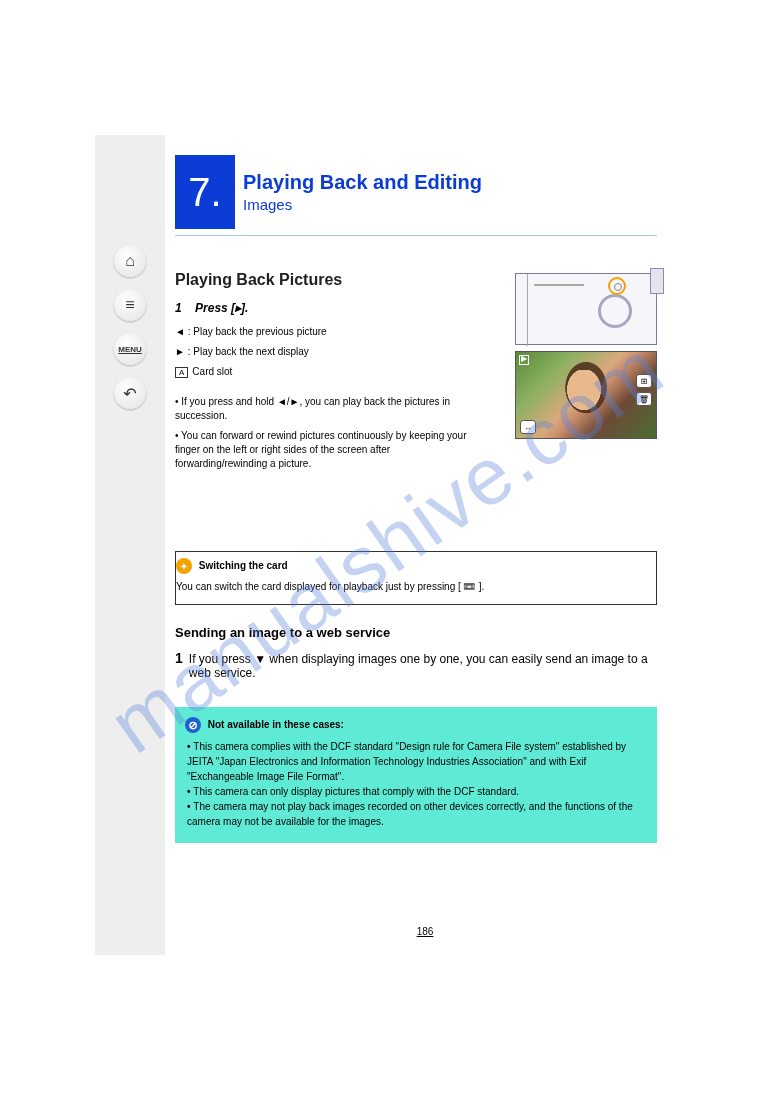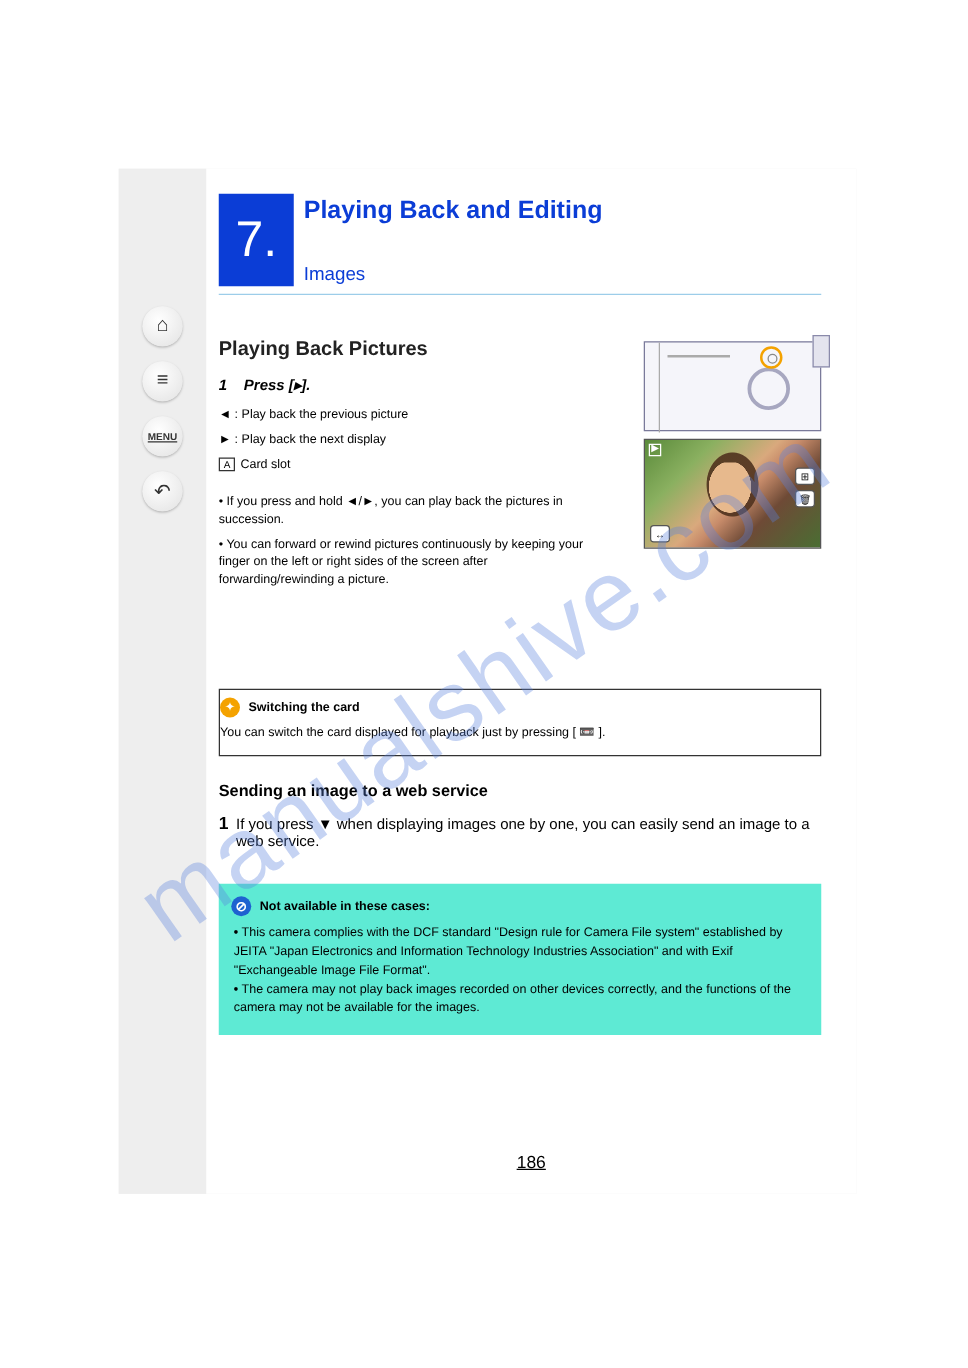--- a/index.html
+++ b/index.html
@@ -78,21 +78,21 @@
     display: flex;
     flex-direction: column;
     align-items: center;
     justify-content: center;
     font-size: 40px;
     line-height: 1;
   }
   .title-text {
     display: flex;
     flex-direction: column;
-    justify-content: space-between;
+    justify-content: center;
     color: #0b3dd6;
     line-height: 1.3;
   }
   .title-text .t1 { font-size: 20px; font-weight: bold; }
   .title-text .t2 { font-size: 15px; }
   .hr {
     margin-top: 6px;
     height: 0;
     border-top: 1px solid #9dcde9;
     border-bottom: 1px solid #ffffff;
@@ -264,21 +264,21 @@
     vertical-align:middle;
   }
   .na-box ul { list-style: none; padding-left: 2px; margin-top:4px;}
   .na-box li { font-size:10px; line-height:1.5; }
   .na-box li::before { content:"• "; font-weight:bold;}
   .pagenum {
     position:absolute;
     bottom:18px;
     left:50%;
     transform:translateX(-50%);
-    font-size:14px;
+    font-size:10px;
     text-decoration: underline;
   }
 </style>
 </head>
 <body>
 
 <div class="watermark">manualshive.com</div>
 
 <div class="page-wrap">
 
@@ -357,19 +357,20 @@
       <span>If you press ▼ when displaying images one by one, you can easily send an image to a web service.</span>
     </div>
 
     <div class="na-box">
       <div class="na-title">
         <span class="na-circle">⊘</span>
         <span>Not available in these cases:</span>
       </div>
       <ul>
         <li>This camera complies with the DCF standard "Design rule for Camera File system" established by JEITA "Japan Electronics and Information Technology Industries Association" and with Exif "Exchangeable Image File Format".</li>
+        <li>This camera can only display pictures that comply with the DCF standard.</li>
         <li>The camera may not play back images recorded on other devices correctly, and the functions of the camera may not be available for the images.</li>
       </ul>
     </div>
 
     <div class="pagenum">186</div>
   </div>
 </div>
 
 </body></html>

